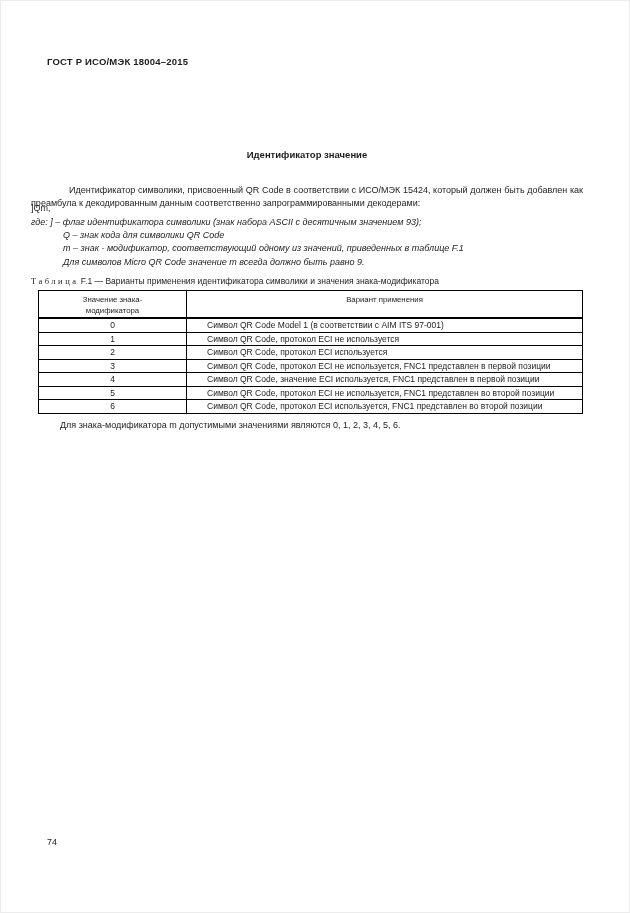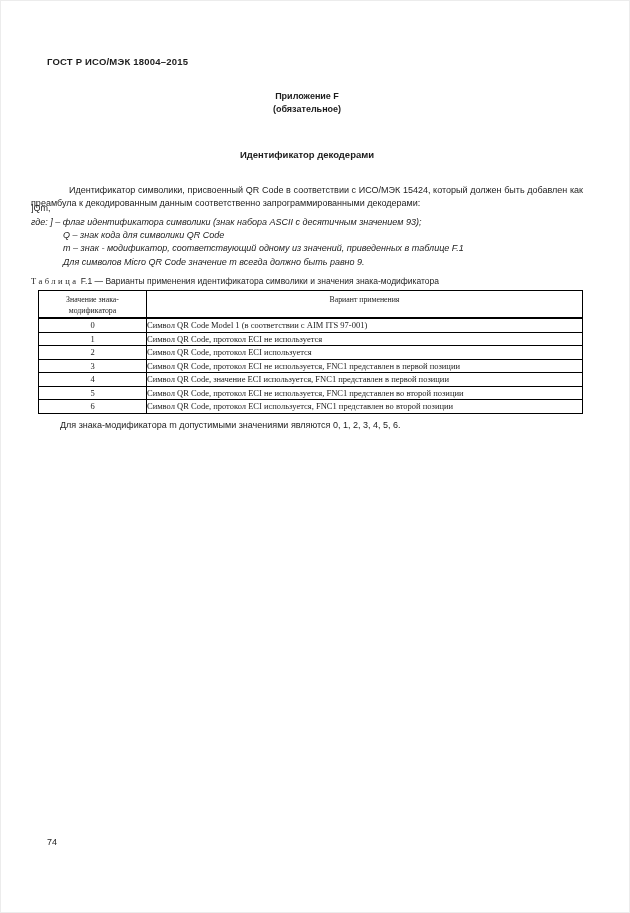--- a/index.html
+++ b/index.html
@@ -56,22 +56,21 @@
   table.gost-table {
     position: absolute;
     left: 38px; top: 290px;
     width: 545px;
     border-collapse: collapse;
     table-layout: fixed;
   }
   table.gost-table th, table.gost-table td {
     border: 1px solid #000;
     font-weight: normal;
-    padding: 1px 0;
-    font-family: Liberation Serif, serif;
+    padding: 1px 20px;
   }
   table.gost-table th {
     font-size: 7.8px; line-height: 11px;
     border-bottom: 2.5px solid #000;
     vertical-align: top;
     text-align: center;
     padding-top: 3px;
     height: 22px;
   }
   table.gost-table th .th-line { display: block; }
@@ -94,26 +93,22 @@
     font-size: 9px;
   }
 </style>
 </head>
 <body>
 
 <div class="page">
 
   <div class="doc-header">ГОСТ Р ИСО/МЭК 18004–2015</div>
 
-  <div class="annex">
-    <div>Приложение F</div>
-    <div>(обязательное)</div>
-  </div>
 
-  <div class="main-title">Идентификатор декодерами</div>
+  <div class="main-title">Идентификатор значение</div>
 
   <p class="intro">Идентификатор символики, присвоенный QR Code в соответствии с ИСО/МЭК 15424, который должен быть добавлен как преамбула к декодированным данным соответственно запрограммированными декодерами:</p>
 
   <div class="formula">]Qm,</div>
 
   <div class="where-block">
     <div class="where-line">где: ] – флаг идентификатора символики (знак набора ASCII с десятичным значением 93);</div>
     <div class="where-line indented">Q – знак кода для символики QR Code</div>
     <div class="where-line indented">m – знак - модификатор, соответствующий одному из значений, приведенных в таблице F.1</div>
     <div class="where-line indented">Для символов Micro QR Code значение m всегда должно быть равно 9.</div>

